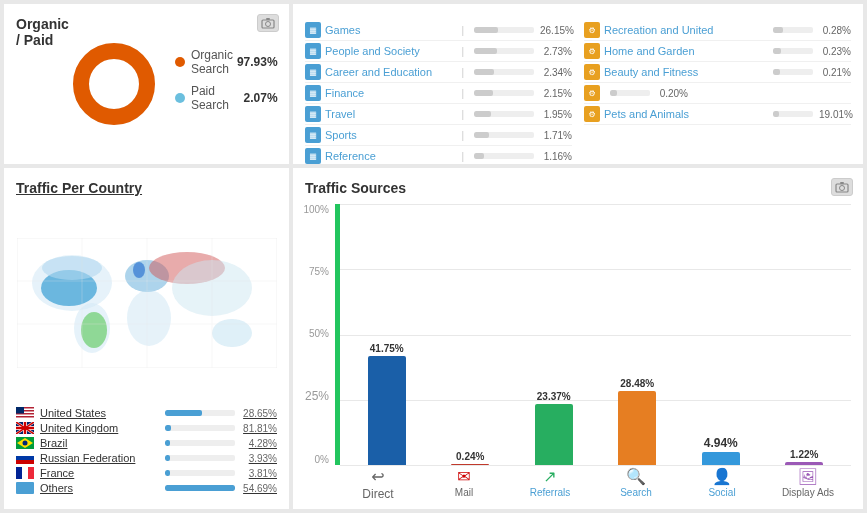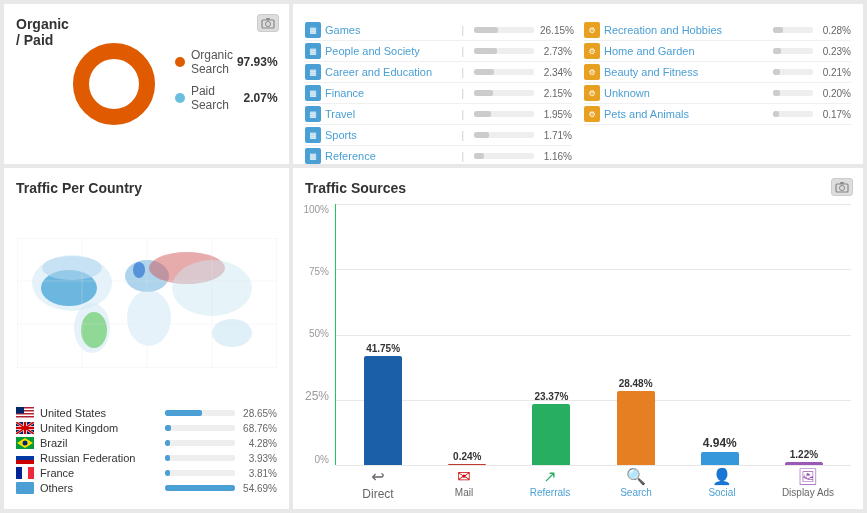--- a/index.html
+++ b/index.html
@@ -139,20 +139,21 @@
       width: 32px;
       text-align: right;
       flex-shrink: 0;
     }
     
     .country-card {
       grid-column: 1;
       grid-row: 2;
       display: flex;
       flex-direction: column;
+      text-decoration: underline;
     }
     .world-map {
       flex: 1;
       display: flex;
       align-items: center;
       justify-content: center;
       overflow: hidden;
       min-height: 0;
     }
     .country-list {
@@ -318,21 +319,21 @@
     <span style="color:#ccc;margin:0 4px;font-size:10px;">|</span>
     <div class="cat-bar-container">
       <div class="cat-bar" style="width:17%"></div>
     </div>
     <span class="cat-pct">1.16%</span>
   </div>
         </div>
         <div>
           <div class="cat-row">
     <div class="cat-icon" style="background:#e8a020;">⚙</div>
-    <span class="cat-name">Recreation and Hobbies</span>
+    <span class="cat-name">Recreation and United</span>
     <div class="cat-bar-container" style="width:40px;">
       <div class="cat-bar" style="width:24%"></div>
     </div>
     <span class="cat-pct">0.28%</span>
   </div>
           <div class="cat-row">
     <div class="cat-icon" style="background:#e8a020;">⚙</div>
     <span class="cat-name">Home and Garden</span>
     <div class="cat-bar-container" style="width:40px;">
       <div class="cat-bar" style="width:21%"></div>
@@ -342,33 +343,32 @@
           <div class="cat-row">
     <div class="cat-icon" style="background:#e8a020;">⚙</div>
     <span class="cat-name">Beauty and Fitness</span>
     <div class="cat-bar-container" style="width:40px;">
       <div class="cat-bar" style="width:18%"></div>
     </div>
     <span class="cat-pct">0.21%</span>
   </div>
           <div class="cat-row">
     <div class="cat-icon" style="background:#e8a020;">⚙</div>
-    <span class="cat-name">Unknown</span>
     <div class="cat-bar-container" style="width:40px;">
       <div class="cat-bar" style="width:18%"></div>
     </div>
     <span class="cat-pct">0.20%</span>
   </div>
           <div class="cat-row">
     <div class="cat-icon" style="background:#e8a020;">⚙</div>
     <span class="cat-name">Pets and Animals</span>
     <div class="cat-bar-container" style="width:40px;">
       <div class="cat-bar" style="width:15%"></div>
     </div>
-    <span class="cat-pct">0.17%</span>
+    <span class="cat-pct">19.01%</span>
   </div>
         </div>
       </div>
   </div>
 
   <div class="card country-card">
     <div class="card-title">Traffic Per Country</div>
     <div class="world-map">
       <svg viewBox="0 0 260 130" width="260" height="130" style="opacity:0.9;">
 
@@ -429,21 +429,21 @@
               <line x1="0" y1="6" x2="18" y2="6" stroke="white" stroke-width="4"></line>
               <line x1="0" y1="0" x2="18" y2="12" stroke="#cc0000" stroke-width="1.5"></line>
               <line x1="18" y1="0" x2="0" y2="12" stroke="#cc0000" stroke-width="1.5"></line>
               <line x1="9" y1="0" x2="9" y2="12" stroke="#cc0000" stroke-width="2.5"></line>
               <line x1="0" y1="6" x2="18" y2="6" stroke="#cc0000" stroke-width="2.5"></line>
             </svg></div>
           <span class="country-name">United Kingdom</span>
           <div class="country-bar-wrap">
             <div class="country-bar" style="width:8.484183580179192%;background:#4a9fd4"></div>
           </div>
-          <span class="country-pct">68.76%</span>
+          <span class="country-pct">81.81%</span>
         </div>
         <div class="country-row">
           <div class="flag" style="background: linear-gradient(rgb(0, 156, 59) 33%, rgb(0, 156, 59) 33%);"><svg width="18" height="12" viewBox="0 0 18 12">
               <rect width="18" height="12" fill="#009c3b"></rect>
               <polygon points="9,1 17,6 9,11 1,6" fill="#ffdf00"></polygon>
               <circle cx="9" cy="6" r="2.5" fill="#002776"></circle>
             </svg></div>
           <span class="country-name">Brazil</span>
           <div class="country-bar-wrap">
             <div class="country-bar" style="width:7.825927957579084%;background:#4a9fd4"></div>
@@ -498,21 +498,21 @@
       <div style="display:flex; flex:1; min-height:0;">
 
         <div class="y-axis" id="y-axis">
         <div style="font-size: 10px; color: rgb(153, 153, 153);">100%</div>
             <div style="font-size: 10px; color: rgb(153, 153, 153);">75%</div>
             <div style="font-size: 10px; color: rgb(153, 153, 153);">50%</div>
             <div style="font-size: 12px; color: rgb(153, 153, 153);">25%</div>
             <div style="font-size: 10px; color: rgb(153, 153, 153);">0%</div>
           </div>
 
-        <div style="flex:1; position:relative; border-left:1px solid #22c55e;text-align:center;" id="chart-area">
+        <div style="flex:1; position:relative; border-left:5px solid #22c55e;text-align:center;" id="chart-area">
 
           <div style="position:absolute;top:0;left:0;right:0;bottom:0;" id="grid-lines-container">
           <div style="position: absolute; top: 0%; left: 0px; right: 0px; border-top: 1px solid rgb(232, 232, 232);"></div>
               <div style="position: absolute; top: 25%; left: 0px; right: 0px; border-top: 1px solid rgb(232, 232, 232);"></div>
               <div style="position: absolute; top: 50%; left: 0px; right: 0px; border-top: 1px solid rgb(232, 232, 232);"></div>
               <div style="position: absolute; top: 75%; left: 0px; right: 0px; border-top: 1px solid rgb(232, 232, 232);"></div>
               <div style="position: absolute; top: 100%; left: 0px; right: 0px; border-top: 1px solid rgb(232, 232, 232);"></div>
             </div>
 
           <div style="position:absolute;top:0;left:0;right:0;bottom:0;display:flex;align-items:flex-end;justify-content:space-around;padding:0 5px;" id="bars-container">

